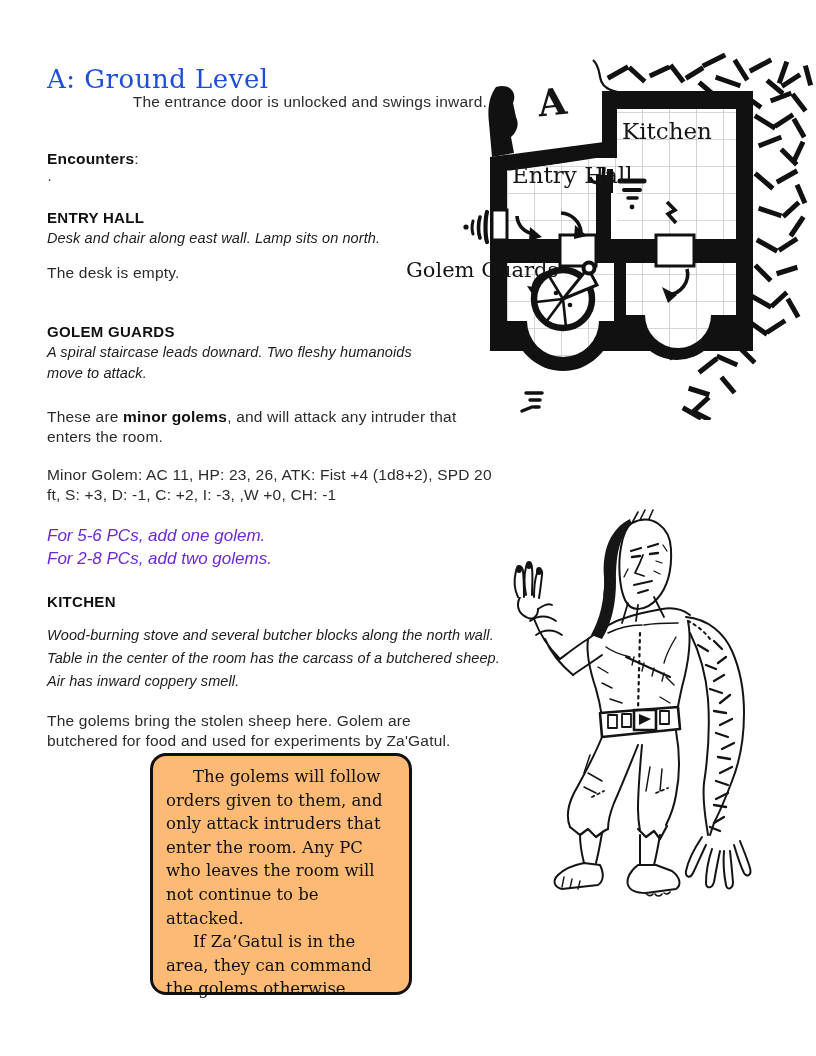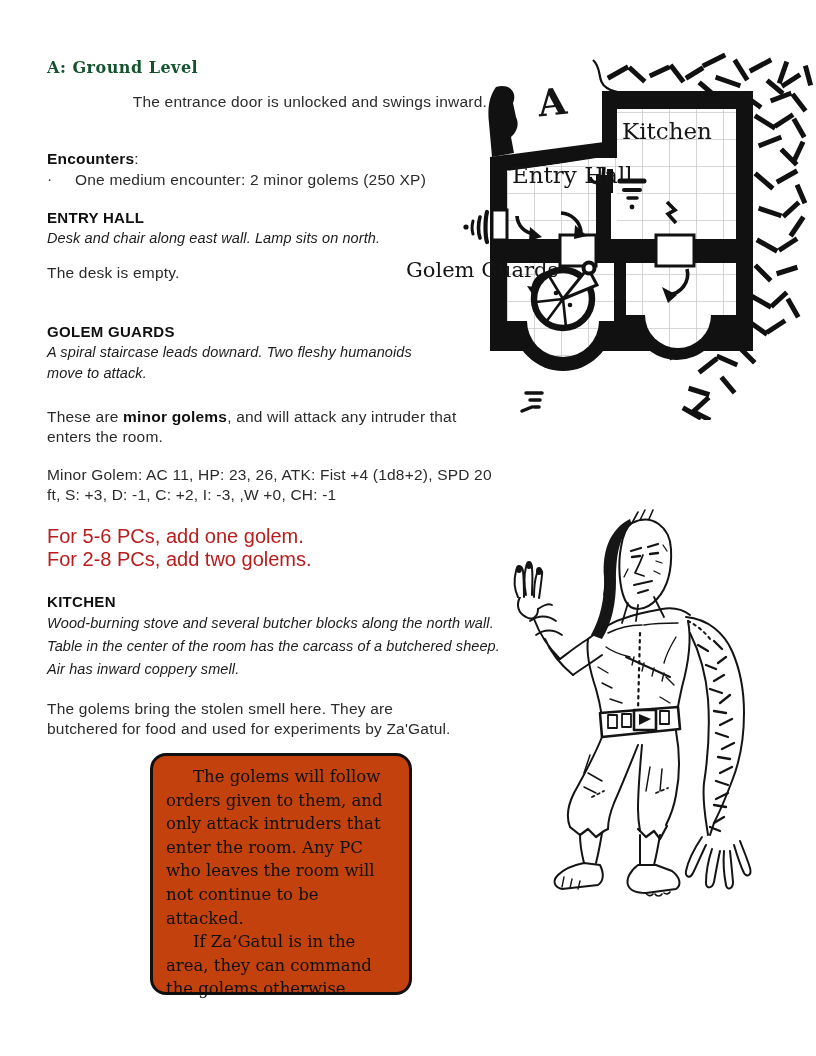--- a/index.html
+++ b/index.html
@@ -2,33 +2,33 @@
 <html><head>
 <meta charset="utf-8">
 <style>
   html,body{margin:0;padding:0;}
   body{
     width:816px;height:1056px;background:#ffffff;position:relative;overflow:hidden;
     font-family:"Liberation Sans",sans-serif;color:#2a2a2a;
   }
   .abs{position:absolute;}
   .title{
-    font-family:"DejaVu Serif",serif;font-weight:700;font-size:16px;
-    letter-spacing:.5px;color:#14532d;
+    font-family:"DejaVu Serif",serif;font-weight:400;font-size:26px;
+    letter-spacing:.5px;color:#1d4ed8;
   }
   .body-text{font-size:15.5px;line-height:19.5px;color:#2b2b2b;letter-spacing:.2px;}
   .sec-h{font-size:15px;font-weight:700;color:#101010;letter-spacing:.3px;}
   .flavor{font-style:italic;font-size:14.5px;line-height:23px;color:#1c1c1c;letter-spacing:.1px;}
   .flavor-tight{line-height:21px;}
   .bold{font-weight:700;color:#111;}
-  .scaling{font-size:20px;line-height:22.5px;color:#b91c1c;}
+  .scaling{font-style:italic;font-size:17px;line-height:22.5px;color:#6d28d9;}
   .bullet-row{display:flex;}
   .bullet-dot{width:28px;font-size:15.5px;color:#333;}
   .note-box{
-    border:3.5px solid #101010;border-radius:16px;background:#c2410c;
+    border:3.5px solid #101010;border-radius:16px;background:#fdba74;
     padding:9px 13px 8px 13px;box-sizing:border-box;
   }
   .note-box p{
     margin:0;text-indent:27px;font-family:"DejaVu Serif",serif;
     font-size:16.5px;line-height:23.6px;color:#101010;
   }
   svg text.map-label{font-family:"DejaVu Serif",serif;font-size:23px;fill:#151515;}
   svg text.map-label-sm{font-family:"DejaVu Serif",serif;font-size:21px;fill:#151515;}
   svg text.map-letter{font-family:"DejaVu Serif",serif;font-weight:700;font-size:37px;fill:#141414;}
   .ink{stroke:#111;fill:none;}
@@ -37,21 +37,20 @@
 <body>
 
 <h1 class="abs title" style="left:47px;top:47px;">A: Ground Level</h1>
 
 <p class="abs body-text" style="left:47px;top:92px;width:440px;margin:0;text-align:right;">The entrance door is unlocked and swings inward.</p>
 
 <div class="abs" style="left:47px;top:131px;width:440px;margin-top:18px;">
   <div class="body-text"><span class="bold">Encounters</span><span>:</span></div>
   <div class="bullet-row" style="margin-top:1px;">
     <span class="bullet-dot">·</span>
-    <span class="body-text">One medium encounter: 2 minor golems (250 XP)</span>
   </div>
 </div>
 
 <div class="abs" style="left:47px;top:209px;width:450px;">
   <div class="sec-h">ENTRY HALL</div>
   <div class="flavor flavor-tight" style="margin-top:2px;">Desk and chair along east wall. Lamp sits on north.</div>
   <p class="body-text" style="margin:14px 0 0 0;">The desk is empty.</p>
 </div>
 
 <div class="abs" style="left:47px;top:323px;width:450px;">
@@ -60,26 +59,26 @@
   <p class="body-text" style="margin:23px 0 0 0;width:437px;"><span>These are </span><span class="bold">minor golems</span><span>, and will attack any intruder that enters the room.</span></p>
   <p class="body-text" style="margin:19px 0 0 0;width:448px;">Minor Golem: AC 11, HP: 23, 26, ATK: Fist +4 (1d8+2), SPD 20 ft, S: +3, D: -1, C: +2, I: -3, ,W +0, CH: -1</p>
   <div style="margin-top:21px;">
     <div class="scaling">For 5-6 PCs, add one golem.</div>
     <div class="scaling">For 2-8 PCs, add two golems.</div>
   </div>
 </div>
 
 <div class="abs" style="left:47px;top:593px;width:470px;">
   <div class="sec-h">KITCHEN</div>
-  <div class="flavor" style="margin-top:2px;">
+  <div class="flavor" style="margin-top:14px;">
     <div>Wood-burning stove and several butcher blocks along the north wall.</div>
     <div>Table in the center of the room has the carcass of a butchered sheep.</div>
     <div>Air has inward coppery smell.</div>
   </div>
-  <p class="body-text" style="margin:18px 0 0 0;width:420px;">The golems bring the stolen smell here. They are butchered for food and used for experiments by Za'Gatul.</p>
+  <p class="body-text" style="margin:18px 0 0 0;width:420px;">The golems bring the stolen sheep here. Golem are butchered for food and used for experiments by Za'Gatul.</p>
 </div>
 
 <div class="abs note-box" style="left:150px;top:753px;width:262px;height:242px;">
   <p>The golems will follow orders given to them, and only attack intruders that enter the room. Any PC who leaves the room will not continue to be attacked.</p>
   <p>If Za’Gatul is in the area, they can command the golems otherwise.</p>
 </div>
 
 <svg class="abs" style="left:400px;top:5px;" width="416" height="415" viewBox="0 0 416 415">
   <defs>
     <pattern id="grid" width="27" height="27" patternUnits="userSpaceOnUse">

